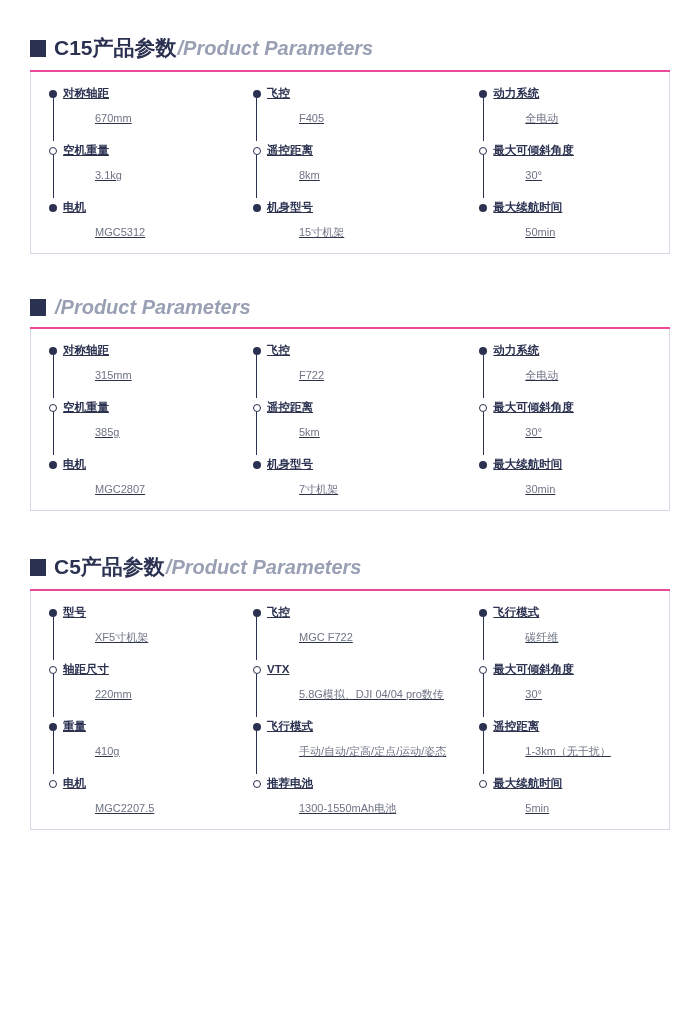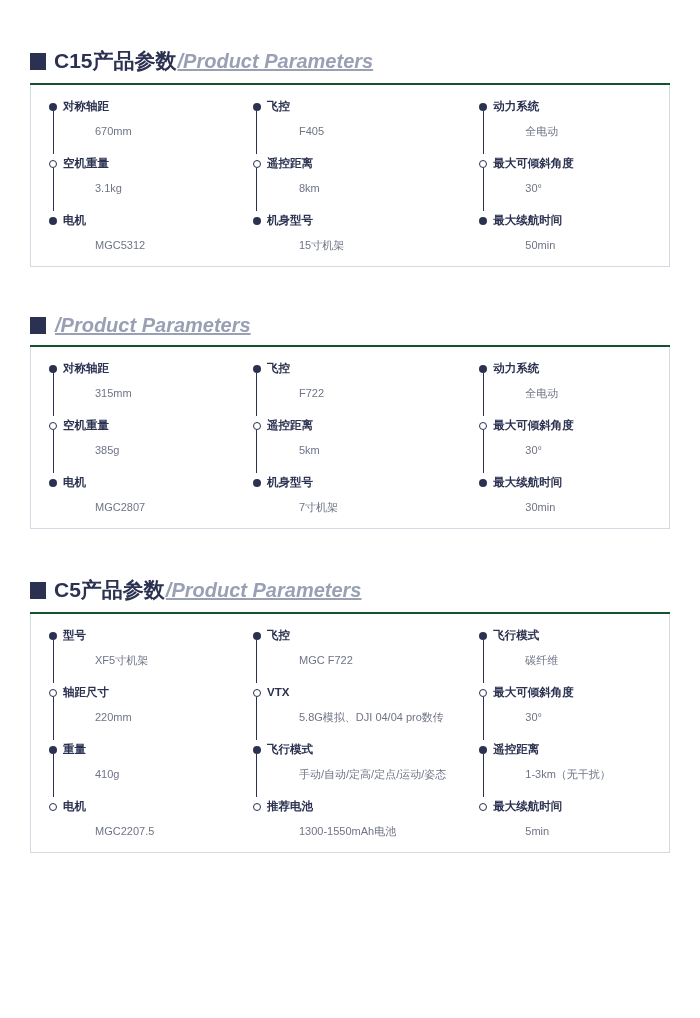--- a/index.html
+++ b/index.html
@@ -16,22 +16,21 @@
     padding: 0 30px;
   }
 
   
   .section { margin-bottom: 8px; }
   .sec-head {
     display: flex;
     align-items: baseline;
     padding-top: 34px;
     padding-bottom: 8px;
-    border-bottom: 2px solid #14532d;
-    margin-top: 13px;
+    border-bottom: 2px solid #ec4899;
   }
   .sec-mark {
     width: 16px; height: 17px;
     background: #2b3150;
     margin-right: 8px;
     flex: 0 0 auto;
     position: relative;
     top: 2px;
   }
   .sec-cn {
@@ -41,38 +40,38 @@
     color: #2b3150;
     white-space: nowrap;
   }
   .sec-en {
     font-size: 20px;
     font-weight: bold;
     font-style: italic;
     color: #9aa0b4;
     white-space: nowrap;
     margin-left: 1px;
-    text-decoration: underline;
   }
 
   
   .panel {
     border: 1px solid #d6d9e3;
     border-top: none;
     padding: 14px 0 14px 0;
     margin-top: 0;
   }
   .grid {
     display: flex;
     width: 100%;
   }
   .col {
     flex: 1 1 0;
     padding-left: 18px;
     position: relative;
+    text-decoration: underline;
   }
   .col.c2 { flex: 1.12 1 0; }
   .col.c3 { flex: 1.02 1 0; }
 
   .item {
     position: relative;
     padding-left: 14px;
     padding-bottom: 18px;
   }
   .item:last-child { padding-bottom: 0; }

